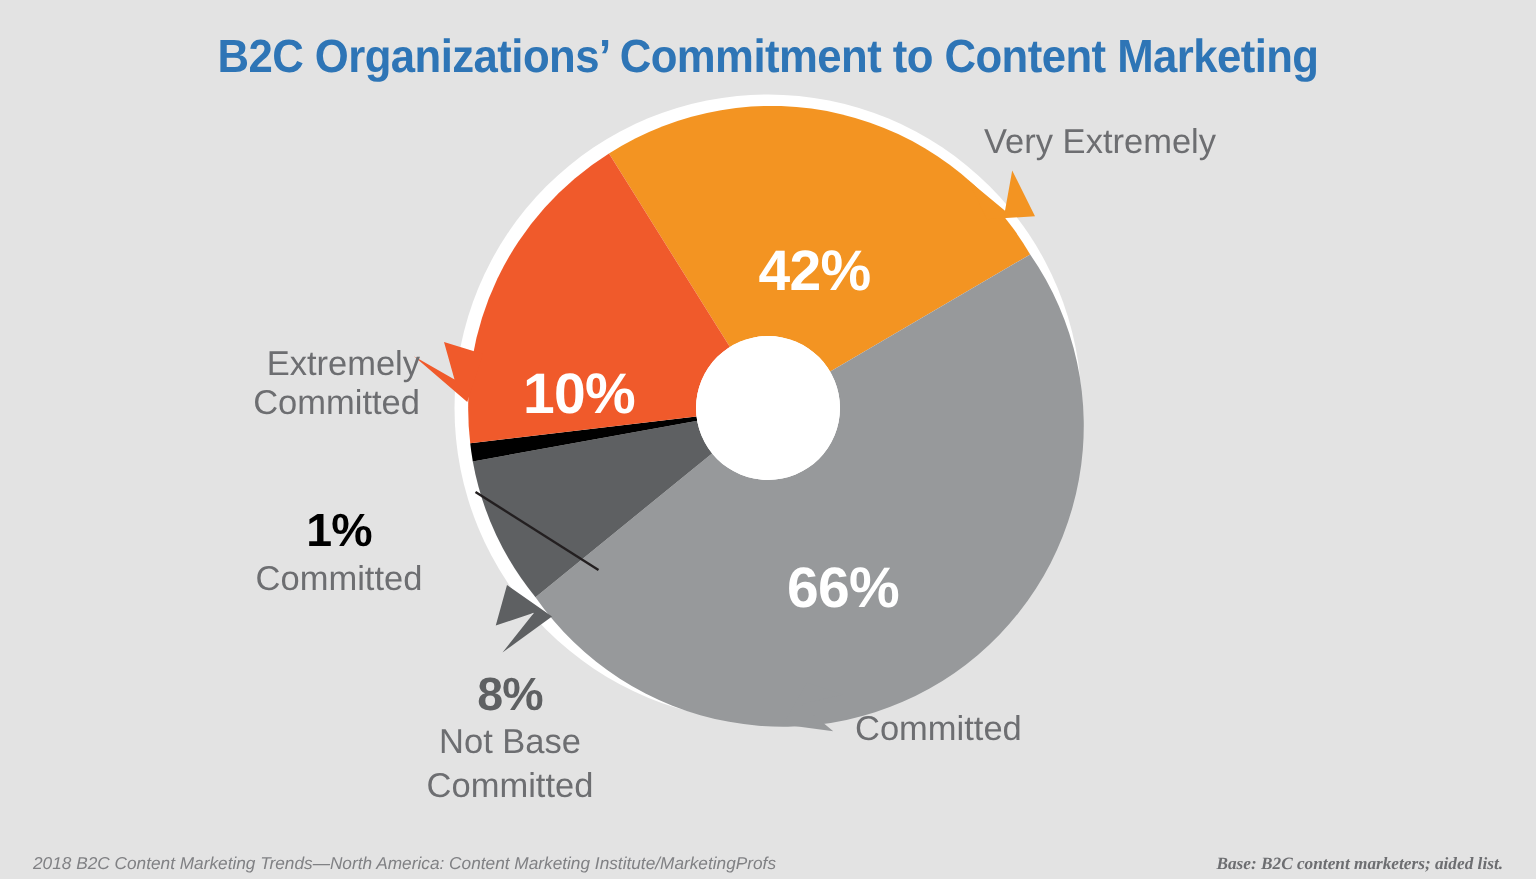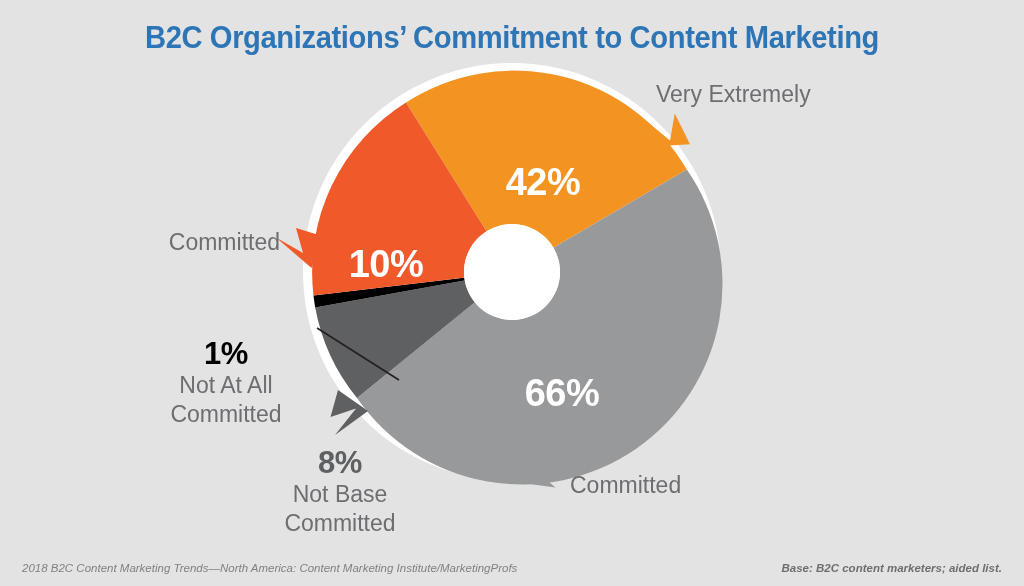--- a/index.html
+++ b/index.html
@@ -86,28 +86,28 @@
     margin-top: 3px;
   }
   #label-not-very      { text-align: center; transform: translateX(-50%); }
   #label-not-very .out-pct { color: #5e6062; }
   #label-not-at-all    { text-align: center; transform: translateX(-50%); }
   #label-not-at-all .out-pct { color: #000000; }
 
   
   .footnote {
     position: absolute;
-    bottom: 12px;
+    bottom: 4px;
     font-size: 11.5px;
     font-style: italic;
     color: #808184;
     white-space: nowrap;
   }
   #footnote-source { left: 22px; }
-  #footnote-base   { right: 22px; font-weight: bold; color: #6d6e71; }
+  #footnote-base   { right: 22px; font-weight: bold; color: #6d6e71; font-family: Liberation Serif, serif; }
 </style>
 </head>
 <body>
 
 <div id="chart-title">B2C Organizations’ Commitment to Content Marketing</div>
 
 <div id="donut-wrap">
 
   <svg id="donut-svg" width="1024" height="586" viewBox="0 0 1024 586">
     <defs>
@@ -167,32 +167,32 @@
 
   <div class="cat-label c-right" style="left:656px; top:81px;">
     <div>Very Extremely</div>
   </div>
 
   <div class="cat-label c-right" style="left:570px; top:472px;">
     <div>Committed</div>
   </div>
 
   <div class="cat-label c-left" style="right:744px; top:229px;">
+    <div>Extremely</div>
     <div>Committed</div>
   </div>
 
   <div class="out-group" id="label-not-very" style="left:340px; top:447px;">
     <div class="out-pct">8%</div>
     <div class="out-name">Not Base</div>
     <div class="out-name">Committed</div>
   </div>
 
   <div class="out-group" id="label-not-at-all" style="left:226px; top:338px;">
     <div class="out-pct">1%</div>
-    <div class="out-name">Not At All</div>
     <div class="out-name">Committed</div>
   </div>
 
 </div>
 
 <div class="footnote" id="footnote-source">2018 B2C Content Marketing Trends—North America: Content Marketing Institute/MarketingProfs</div>
 
 <div class="footnote" id="footnote-base">Base: B2C content marketers; aided list.</div>
 
 </body></html>

